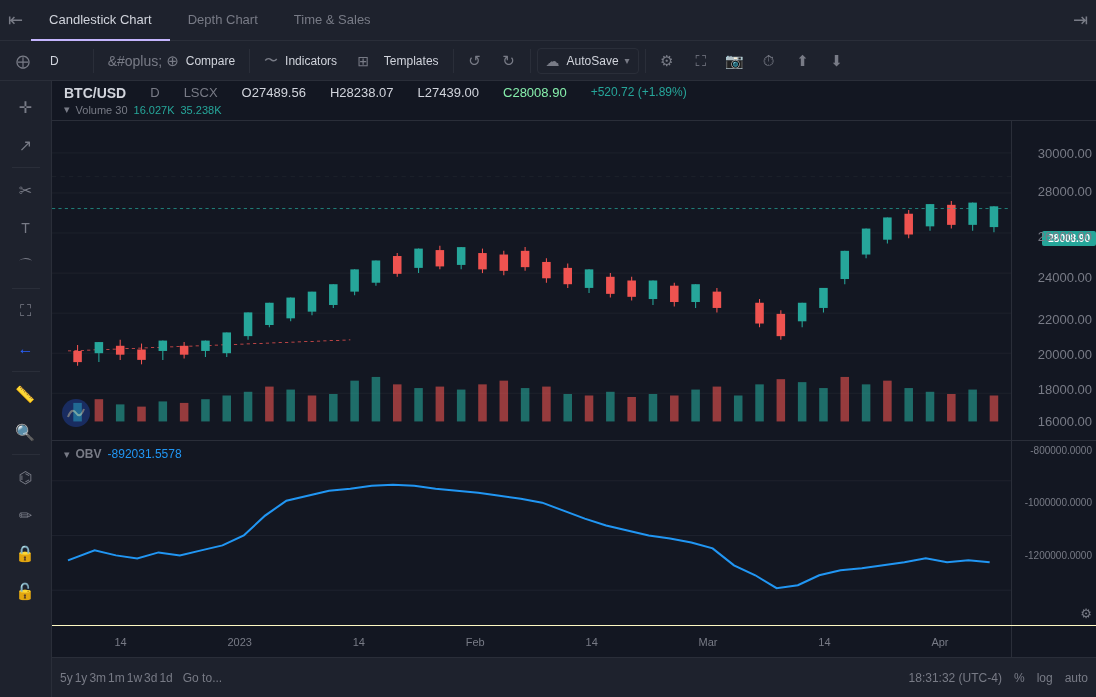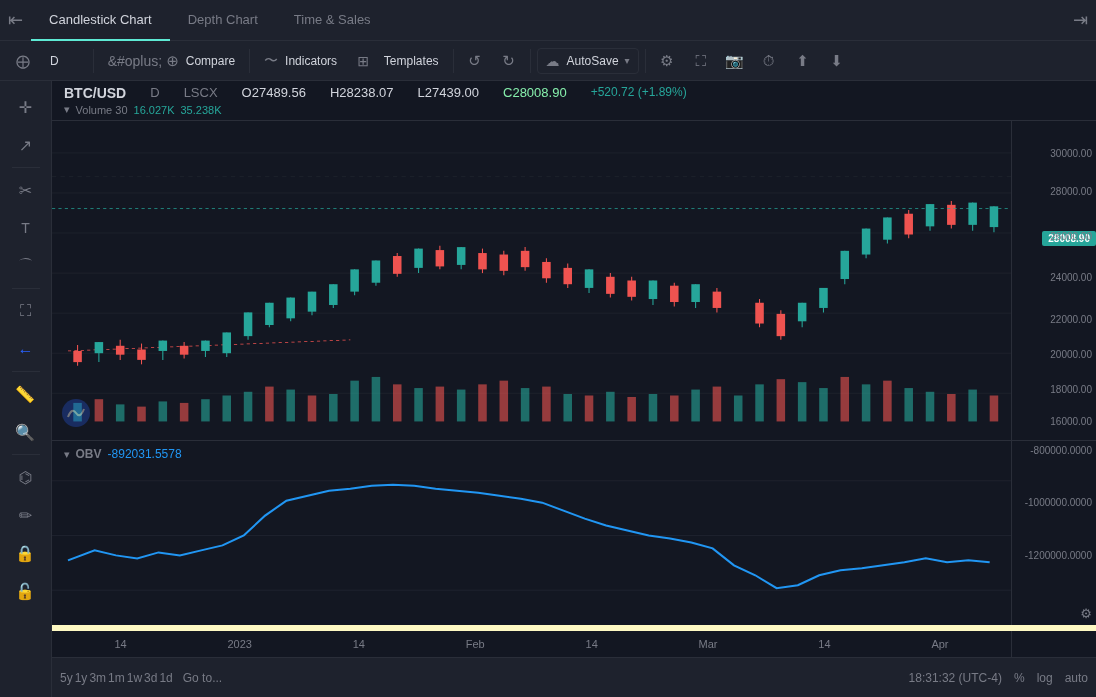--- a/index.html
+++ b/index.html
@@ -39,21 +39,21 @@
       align-items: center;
       padding: 0 18px;
       cursor: pointer;
       color: #787b86;
       font-size: 13px;
       border-bottom: 2px solid transparent;
       position: relative;
     }
     .tab-item.active {
       color: #d1d4dc;
-      border-bottom: 2px solid #5eead4;
+      border-bottom: 2px solid #c4b5fd;
     }
     .tab-bar-right {
       margin-left: auto;
       display: flex;
       align-items: center;
       color: #787b86;
       font-size: 18px;
     }
 
     
@@ -256,21 +256,21 @@
       background: #26a69a;
       color: white;
       font-size: 10px;
       font-weight: bold;
       padding: 2px 6px;
       border-radius: 2px;
     }
     .price-label {
       position: absolute;
       right: 4px;
-      font-size: 10px;
+      font-size: 13px;
       color: #787b86;
       transform: translateY(-50%);
     }
 
     
     .chart-svg {
       position: absolute;
       top: 0; left: 0;
       width: 100%; height: 100%;
     }
@@ -628,21 +628,21 @@
       <div class="obv-axis">
         <div class="obv-axis-val">-800000.0000</div>
         <div class="obv-axis-val">-1000000.0000</div>
         <div class="obv-axis-val">-1200000.0000</div>
         <div style="display:flex; align-items:center; justify-content:flex-end; padding-top:4px;">
           <span style="font-size:13px; color:#787b86; cursor:pointer;">⚙</span>
         </div>
       </div>
     </div>
 
-    <div style="display:flex; background:#131722; border-top:6px solid #fef9c3; height:32px; flex-shrink:0;justify-content:flex-end;">
+    <div style="display:flex; background:#131722; border-top:1px solid #fef9c3; height:32px; flex-shrink:0;justify-content:flex-end;">
       <div style="flex:1; display:flex; align-items:center; padding:0 12px; overflow:hidden;">
         <div style="display:flex; width:100%; justify-content:space-around; font-size:11px; color:#787b86;">
           <span>14</span>
           <span>2023</span>
           <span>14</span>
           <span>Feb</span>
           <span>14</span>
           <span>Mar</span>
           <span>14</span>
           <span>Apr</span>

